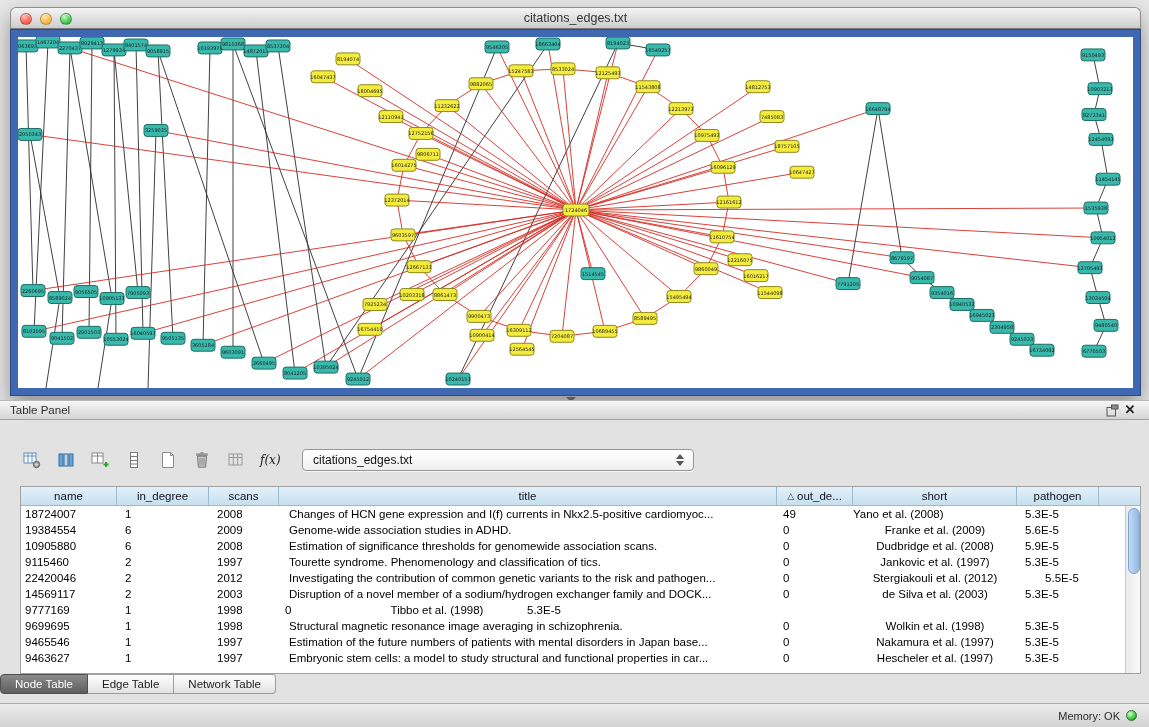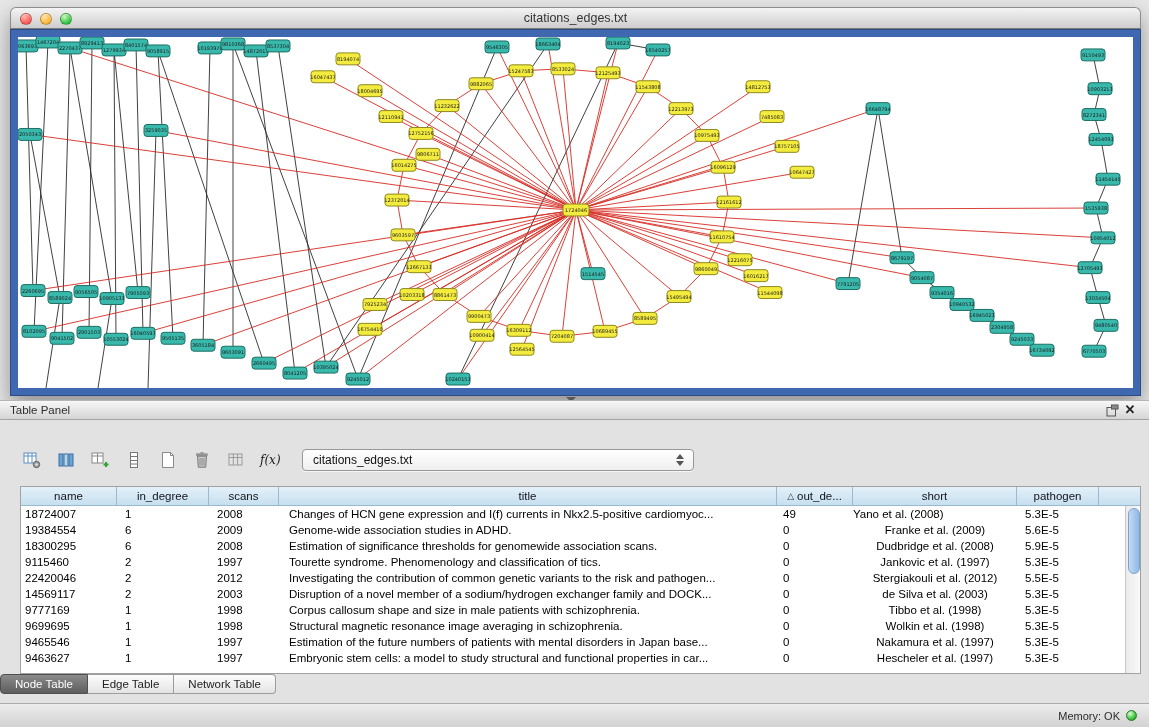--- a/index.html
+++ b/index.html
@@ -767,21 +767,21 @@
         <div class="trow">
           <div class="td" style="width: 96px; padding-left: 4px;">19384554</div>
           <div class="td" style="width: 92px; padding-left: 8px;">6</div>
           <div class="td" style="width: 70px; padding-left: 8px;">2009</div>
           <div class="td" style="width: 498px; padding-left: 10px;">Genome-wide association studies in ADHD.</div>
           <div class="td" style="width: 76px; padding-left: 6px;">0</div>
           <div class="td" style="width: 164px; text-align: center;">Franke et al. (2009)</div>
           <div class="td" style="width: 82px; padding-left: 8px;">5.6E-5</div>
         </div>
         <div class="trow">
-          <div class="td" style="width: 96px; padding-left: 4px;">18300295</div>
+          <div class="td" style="width: 96px; padding-left: 4px;">10905880</div>
           <div class="td" style="width: 92px; padding-left: 8px;">6</div>
           <div class="td" style="width: 70px; padding-left: 8px;">2008</div>
           <div class="td" style="width: 498px; padding-left: 10px;">Estimation of significance thresholds for genomewide association scans.</div>
           <div class="td" style="width: 76px; padding-left: 6px;">0</div>
           <div class="td" style="width: 164px; text-align: center;">Dudbridge et al. (2008)</div>
           <div class="td" style="width: 82px; padding-left: 8px;">5.9E-5</div>
         </div>
         <div class="trow">
           <div class="td" style="width: 96px; padding-left: 4px;">9115460</div>
           <div class="td" style="width: 92px; padding-left: 8px;">2</div>
@@ -791,36 +791,35 @@
           <div class="td" style="width: 164px; text-align: center;">Jankovic et al. (1997)</div>
           <div class="td" style="width: 82px; padding-left: 8px;">5.3E-5</div>
         </div>
         <div class="trow">
           <div class="td" style="width: 96px; padding-left: 4px;">22420046</div>
           <div class="td" style="width: 92px; padding-left: 8px;">2</div>
           <div class="td" style="width: 70px; padding-left: 8px;">2012</div>
           <div class="td" style="width: 498px; padding-left: 10px;">Investigating the contribution of common genetic variants to the risk and pathogen...</div>
           <div class="td" style="width: 76px; padding-left: 6px;">0</div>
           <div class="td" style="width: 164px; text-align: center;">Stergiakouli et al. (2012)</div>
-          <div class="td" style="width: 82px; padding-left: 8px;">5.5E-5</div>
+          <div class="td" style="width: 82px; padding-left: 8px; text-align: center;">5.5E-5</div>
         </div>
         <div class="trow">
           <div class="td" style="width: 96px; padding-left: 4px;">14569117</div>
           <div class="td" style="width: 92px; padding-left: 8px;">2</div>
           <div class="td" style="width: 70px; padding-left: 8px;">2003</div>
           <div class="td" style="width: 498px; padding-left: 10px;">Disruption of a novel member of a sodium/hydrogen exchanger family and DOCK...</div>
           <div class="td" style="width: 76px; padding-left: 6px;">0</div>
           <div class="td" style="width: 164px; text-align: center;">de Silva et al. (2003)</div>
           <div class="td" style="width: 82px; padding-left: 8px;">5.3E-5</div>
         </div>
         <div class="trow">
           <div class="td" style="width: 96px; padding-left: 4px;">9777169</div>
           <div class="td" style="width: 92px; padding-left: 8px;">1</div>
           <div class="td" style="width: 70px; padding-left: 8px;">1998</div>
-          <div class="td" style="width: 498px; padding-left: 10px;">Corpus callosum shape and size in male patients with schizophrenia.</div>
           <div class="td" style="width: 76px; padding-left: 6px;">0</div>
           <div class="td" style="width: 164px; text-align: center;">Tibbo et al. (1998)</div>
           <div class="td" style="width: 82px; padding-left: 8px;">5.3E-5</div>
         </div>
         <div class="trow">
           <div class="td" style="width: 96px; padding-left: 4px;">9699695</div>
           <div class="td" style="width: 92px; padding-left: 8px;">1</div>
           <div class="td" style="width: 70px; padding-left: 8px;">1998</div>
           <div class="td" style="width: 498px; padding-left: 10px;">Structural magnetic resonance image averaging in schizophrenia.</div>
           <div class="td" style="width: 76px; padding-left: 6px;">0</div>

